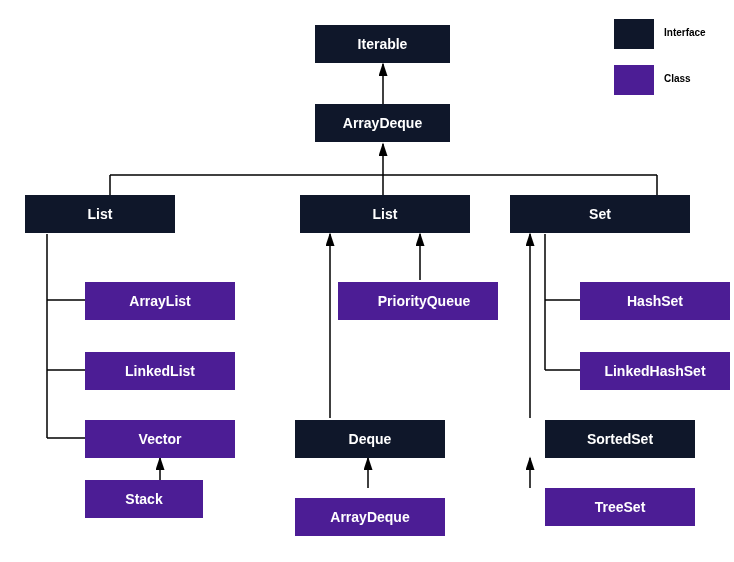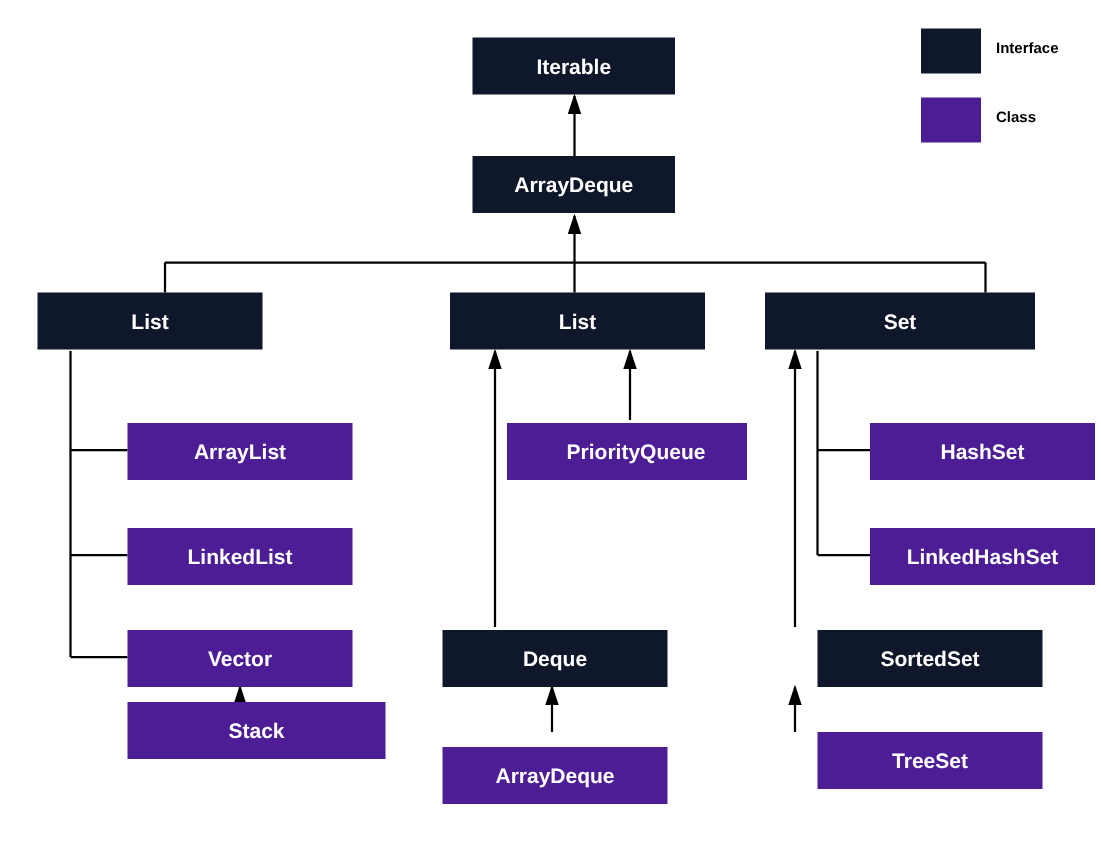--- a/index.html
+++ b/index.html
@@ -90,21 +90,21 @@
 <div class="box interface" style="left:315px; top:25px; width:135px; height:38px;">Iterable</div>
 <div class="box interface" style="left:315px; top:104px; width:135px; height:38px;">ArrayDeque</div>
 
 <div class="box interface" style="left:25px; top:195px; width:150px; height:38px;">List</div>
 <div class="box interface" style="left:300px; top:195px; width:170px; height:38px;">List</div>
 <div class="box interface" style="left:510px; top:195px; width:180px; height:38px;">Set</div>
 
 <div class="box class" style="left:85px; top:282px; width:150px; height:38px;">ArrayList</div>
 <div class="box class" style="left:85px; top:352px; width:150px; height:38px;">LinkedList</div>
 <div class="box class" style="left:85px; top:420px; width:150px; height:38px;">Vector</div>
-<div class="box class" style="left:85px; top:468px; width:172px; height:38px;text-align:right;">Stack</div>
+<div class="box class" style="left:85px; top:480px; width:118px; height:38px;text-align:right;">Stack</div>
 
 <div class="box class" style="left:338px; top:282px; width:160px; height:38px;padding-left:12px;">PriorityQueue</div>
 <div class="box interface" style="left:295px; top:420px; width:150px; height:38px;">Deque</div>
 <div class="box class" style="left:295px; top:488px; width:150px; height:38px;margin-top:10px;">ArrayDeque</div>
 
 <div class="box class" style="left:580px; top:282px; width:150px; height:38px;">HashSet</div>
 <div class="box class" style="left:580px; top:352px; width:150px; height:38px;">LinkedHashSet</div>
 <div class="box interface" style="left:545px; top:420px; width:150px; height:38px;">SortedSet</div>
 <div class="box class" style="left:545px; top:488px; width:150px; height:38px;">TreeSet</div>
 

